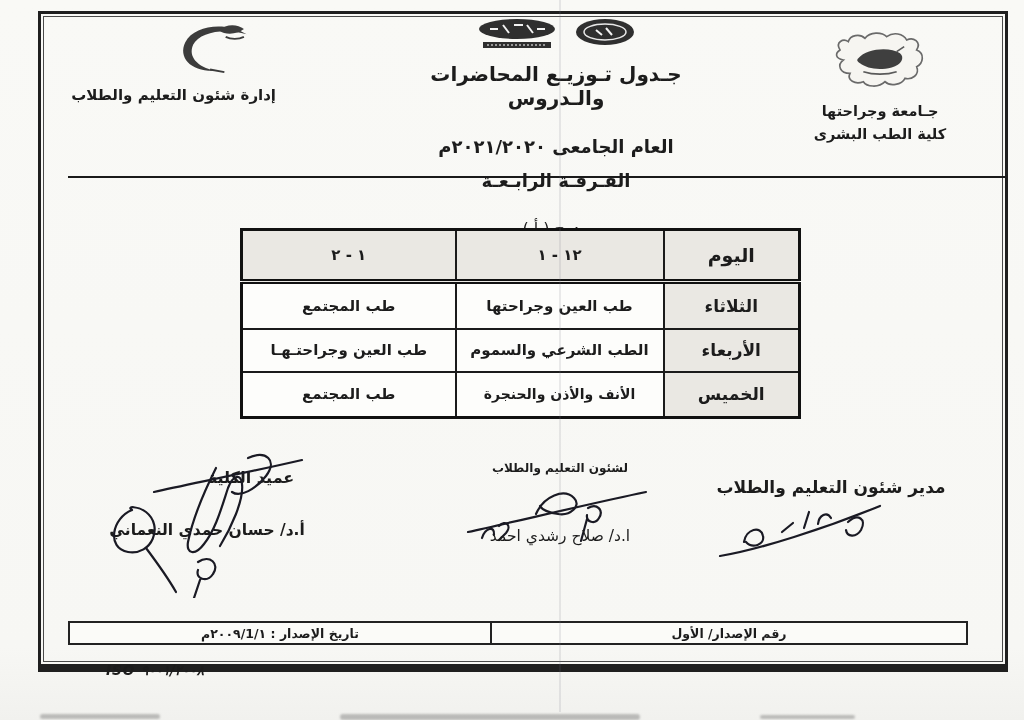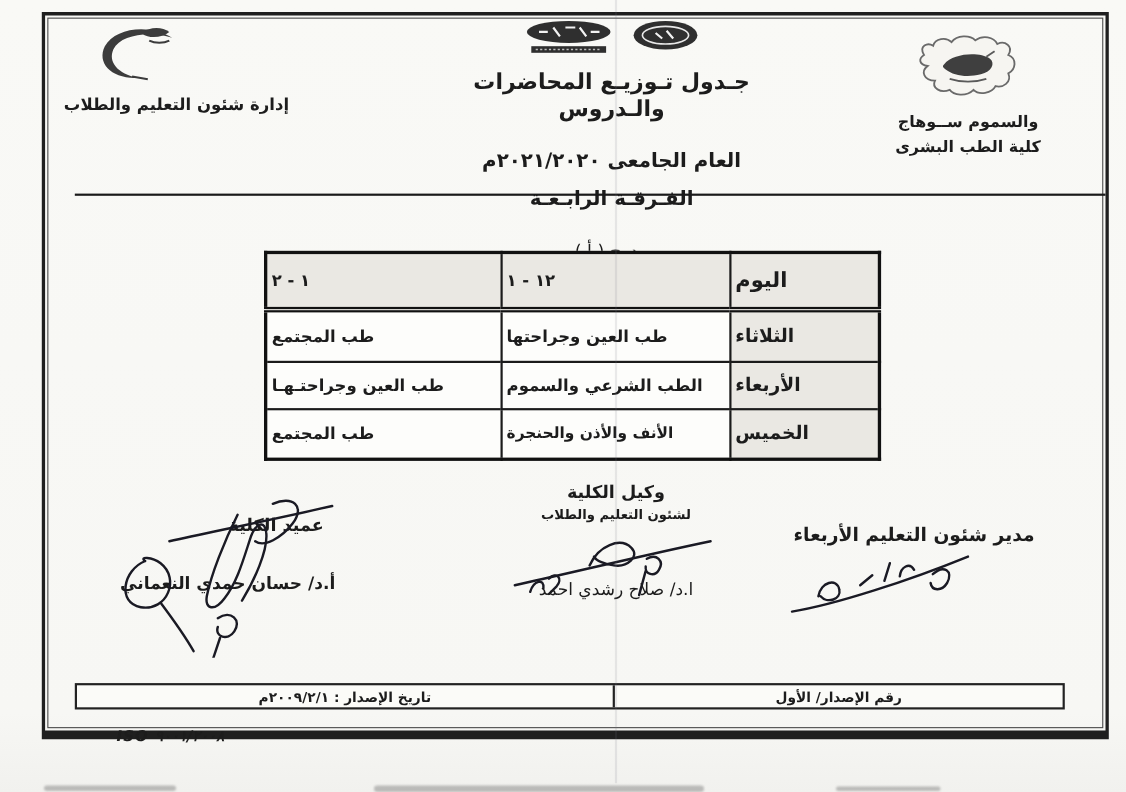--- a/index.html
+++ b/index.html
@@ -11,52 +11,52 @@
   .ar{direction:rtl;}
   .abs{position:absolute;}
   
   .frame{position:absolute;left:38px;top:11px;width:970px;height:661px;
     box-sizing:border-box;border:3px solid #1f1f1f;border-bottom-width:8px;}
   .frame-inner{position:absolute;inset:2px;border:1px solid #4a4a4a;}
   
   .fold-line{position:absolute;left:559px;top:0;width:2px;height:712px;background:rgba(110,110,125,.14);}
   .smudge{position:absolute;background:rgba(70,70,70,.32);border-radius:3px;filter:blur(1px);}
   
-  .hdr-left{left:58px;top:20px;width:218px;text-align:left;}
+  .hdr-left{left:58px;top:20px;width:218px;text-align:right;}
   .hdr-center{left:384px;top:18px;width:344px;text-align:center;}
   .hdr-right{left:804px;top:30px;width:152px;text-align:center;}
   .badges{display:flex;justify-content:center;align-items:flex-start;gap:16px;height:40px;}
   .t1{font-size:20px;font-weight:bold;margin-top:4px;}
   .t2{font-size:18px;font-weight:bold;margin-top:26px;}
   .t3{font-size:18px;font-weight:bold;margin-top:13px;}
   .t4{font-size:16px;font-weight:normal;margin-top:28px;}
   .dept-name{font-size:15px;font-weight:bold;margin-top:6px;}
   .dept-code{font-size:13px;font-weight:bold;margin-top:9px;letter-spacing:1px;direction:ltr;}
   .univ{font-size:14.5px;font-weight:bold;margin-top:9px;}
   .fac{font-size:14.5px;font-weight:bold;margin-top:7px;}
   .hr-rule{left:68px;top:176px;width:937px;height:2px;background:#1a1a1a;}
   
   .sched{left:240px;top:228px;width:558px;border-collapse:collapse;table-layout:fixed;
     border:3px solid #111;background:#fdfdfb;}
-  .sched th,.sched td{border:2px solid #1b1b1b;text-align:left;vertical-align:middle;padding:0 4px;}
+  .sched th,.sched td{border:2px solid #1b1b1b;text-align:center;vertical-align:middle;padding:0 4px;}
   .sched thead th{border-bottom:5px double #111;background:#eae8e3;height:48px;}
   .col-day{background:#eae8e3;}
   .h-day{font-size:19px;font-weight:bold;}
   .h-time{font-size:15px;font-weight:bold;}
   .c-day{font-size:17px;font-weight:bold;}
   .c-subj{font-size:15px;font-weight:bold;}
   
   .sig-label{font-weight:bold;}
   .sig-svg path{fill:none;stroke:#1a1a24;stroke-width:2.2;stroke-linecap:round;stroke-linejoin:round;}
   
   .footer-bar{left:68px;top:621px;width:900px;height:24px;box-sizing:border-box;
     border:2px solid #222;display:flex;direction:rtl;background:#fbfbf8;}
   .footer-cell{display:flex;align-items:center;justify-content:center;
     font-size:12.5px;font-weight:bold;}
-  .fc-num{width:409px;border-left:2px solid #222;box-sizing:border-box;}
+  .fc-num{width:476px;border-left:2px solid #222;box-sizing:border-box;}
   .fc-date{flex:1;}
   .iso{left:106px;top:662px;font-size:13.5px;font-weight:bold;font-style:italic;direction:ltr;letter-spacing:1px;}
 </style>
 </head>
 <body>
 
 <div class="page">
 
   <div class="frame">
     <div class="frame-inner"></div>
@@ -90,21 +90,21 @@
     <div class="t3 ar">الفـرقـة الرابـعـة</div>
     <div class="t4 ar">مدرج ( أ )</div>
   </div>
 
   <div class="abs hdr-right">
     <svg width="104" height="60" viewBox="0 0 120 72">
       <path d="M12,24 C6,14 16,10 22,14 C24,6 36,4 42,10 C48,2 62,2 68,8 C76,2 88,4 92,12 C100,8 110,14 104,24 C114,28 112,40 104,44 C108,54 98,60 90,58 C86,66 72,68 66,62 C58,70 44,68 40,62 C30,66 20,60 24,52 C12,52 8,42 16,36 C6,34 6,28 12,24 Z" fill="#f6f5f1" stroke="#6a6a6a" stroke-width="2"></path>
       <path d="M34,34 C44,22 72,20 84,28 C90,33 86,42 74,45 C58,49 44,46 36,40 C32,37 32,36 34,34 Z" fill="#3f3f3f"></path>
       <path d="M80,26 l9,-6 M40,50 c12,4 28,4 40,0" stroke="#5a5a5a" stroke-width="2" fill="none"></path>
     </svg>
-    <div class="univ ar">والسموم ســوهاج</div>
+    <div class="univ ar">جـامعة وجراحتها</div>
     <div class="fac ar">كلية الطب البشرى</div>
   </div>
 
   <div class="abs hr-rule"></div>
 
   <table class="sched abs ar" dir="rtl">
     <colgroup>
         <col style="width:136px">
         <col style="width:208px">
         <col style="width:214px">
@@ -139,41 +139,40 @@
   <div class="abs ar" style="left:92px;top:521px;width:230px;text-align:center;font-size:15.5px;font-weight:bold;">أ.د/ حسان حمدي النعماني</div>
   <svg class="abs sig-svg" style="left:98px;top:448px;" width="212" height="150" viewBox="0 0 212 150">
     <path d="M34,62 C14,70 8,100 30,104 C54,108 66,78 48,64 C40,58 28,58 34,62"></path>
     <path d="M48,100 C60,116 70,130 78,144"></path>
     <path d="M118,20 C106,44 94,74 90,94 C88,106 97,108 106,96 C118,81 124,58 130,40 C135,27 143,25 144,36 C146,52 133,80 122,98"></path>
     <path d="M56,44 C92,36 152,24 204,12"></path>
     <path d="M150,10 C168,2 180,12 168,28 C158,41 142,50 134,44"></path>
     <path d="M100,114 c12,-8 22,2 15,12 c-6,9 -18,5 -15,-4 m2,10 l-8,24"></path>
   </svg>
 
-  <div class="abs ar sig-label" style="left:470px;top:438px;width:180px;text-align:center;font-size:16px;">وكيل الكلية</div>
   <div class="abs ar sig-label" style="left:455px;top:461px;width:210px;text-align:center;font-size:12px;">لشئون التعليم والطلاب</div>
   <svg class="abs sig-svg" style="left:462px;top:478px;" width="190" height="76" viewBox="0 0 190 76">
     <path d="M74,36 C82,18 102,10 112,20 C120,28 108,38 96,36 C88,35 80,32 78,28"></path>
     <path d="M6,54 C52,44 126,26 184,14"></path>
     <path d="M20,60 c3,-10 13,-13 12,-3 m5,-9 c7,-7 13,0 7,7 l-7,7"></path>
     <path d="M126,30 c9,-5 16,2 11,10 c-4,7 -13,4 -12,-3 m0,4 l-6,22"></path>
   </svg>
   <div class="abs ar" style="left:450px;top:527px;width:220px;text-align:center;font-size:15.5px;font-weight:normal;">ا.د/ صلاح رشدي احمد</div>
 
-  <div class="abs ar sig-label" style="left:700px;top:477px;width:262px;text-align:center;font-size:17px;">مدير شئون التعليم الأربعاء</div>
+  <div class="abs ar sig-label" style="left:700px;top:477px;width:262px;text-align:center;font-size:17px;">مدير شئون التعليم والطلاب</div>
   <svg class="abs sig-svg" style="left:714px;top:498px;" width="172" height="64" viewBox="0 0 172 64">
     <path d="M6,58 C44,52 112,30 166,8"></path>
     <path d="M30,44 c2,-13 17,-17 19,-6 c2,9 -11,13 -17,6"></path>
     <path d="M68,34 l11,-9 m11,5 l5,-16 m9,12 c1,-9 9,-13 13,-6"></path>
     <path d="M134,24 c10,-9 19,-3 13,8 c-5,8 -14,7 -15,0"></path>
   </svg>
 
   <div class="abs footer-bar">
     <div class="footer-cell fc-num ar">رقم الإصدار/ الأول</div>
-    <div class="footer-cell fc-date ar">تاريخ الإصدار : ٢٠٠٩/٢/١م</div>
+    <div class="footer-cell fc-date ar">تاريخ الإصدار : ٢٠٠٩/1/١م</div>
   </div>
   <div class="abs iso">ISO ٩٠٠١/٢٠٠٨</div>
 
   <div class="fold-line"></div>
   <div class="smudge" style="left:40px;bottom:1px;width:120px;height:5px;"></div>
   <div class="smudge" style="left:340px;bottom:0;width:300px;height:6px;"></div>
   <div class="smudge" style="left:760px;bottom:1px;width:95px;height:4px;"></div>
 
 </div>
 

